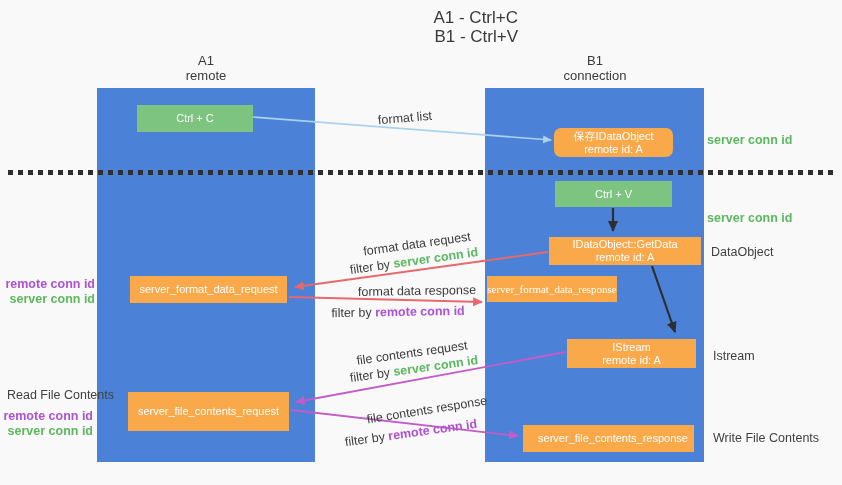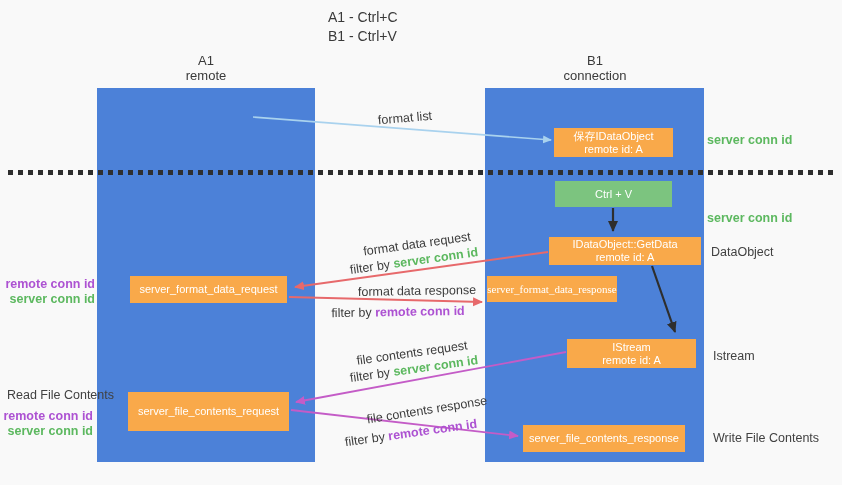--- a/index.html
+++ b/index.html
@@ -1,19 +1,19 @@
 <!DOCTYPE html>
 <html><head>
 <meta charset="utf-8">
 <style>
   html,body{margin:0;padding:0;background:#f9f9f9;}
   .page{position:relative;width:842px;height:485px;background:#f9f9f9;
         font-family:"Liberation Sans",sans-serif;overflow:hidden;}
-  .title{position:absolute;left:328px;top:8px;width:170px;text-align:left;
-         font-size:14px;line-height:19px;color:#3a3a3a;}
+  .title{position:absolute;left:348px;top:8px;width:170px;text-align:right;
+         font-size:17px;line-height:19px;color:#3a3a3a;}
   .lane-header{position:absolute;width:120px;text-align:center;
          font-size:13px;line-height:14.5px;color:#3a3a3a;}
   .lane{position:absolute;background:#4c81d8;z-index:1;}
   .svgwrap{position:absolute;left:0;top:0;z-index:2;}
   .dotted{position:absolute;left:8px;top:170px;width:828px;height:5px;z-index:4;
          background:repeating-linear-gradient(90deg,#2e2e2e 0 5px,transparent 5px 10px);}
   .node{position:absolute;z-index:3;display:flex;flex-direction:column;
         align-items:center;justify-content:center;color:#ffffff;
         font-size:11px;line-height:13px;text-align:center;}
   .node.green{background:#7cc47f;}
@@ -67,21 +67,24 @@
     <line x1="613" y1="208" x2="613" y2="231" stroke-width="2.2" marker-end="url(#ah-black)" stroke="#2e2e2e"></line>
     <line x1="652" y1="266" x2="675" y2="332" stroke-width="2.2" marker-end="url(#ah-black)" stroke="#2e2e2e"></line>
     <line x1="548" y1="252" x2="295" y2="287" stroke-width="2" marker-end="url(#ah-red)" stroke="#e7696b"></line>
     <line x1="289" y1="297" x2="482" y2="302" stroke-width="2" marker-end="url(#ah-red)" stroke="#e7696b"></line>
     <line x1="566" y1="352" x2="296" y2="402" stroke-width="1.8" marker-end="url(#ah-magenta)" stroke="#c45cc7"></line>
     <line x1="291" y1="410" x2="518" y2="436" stroke-width="1.8" marker-end="url(#ah-magenta)" stroke="#c45cc7"></line>
   </svg>
 
   <div class="dotted"></div>
 
-  <div class="node orange" style="left:554px;top:128px;width:119px;height:29px;">
+  <div class="node green" style="left:137px;top:105px;width:116px;height:27px;">
+    <div>Ctrl + C</div>
+  </div>
+  <div class="node orange" style="left:554px;top:128px;width:119px;height:29px;border-radius:7px;">
     <div>保存IDataObject</div>
     <div>remote id: A</div>
   </div>
   <div class="node green" style="left:555px;top:181px;width:117px;height:26px;">
     <div>Ctrl + V</div>
   </div>
   <div class="node orange" style="left:549px;top:237px;width:152px;height:28px;">
     <div>IDataObject::GetData</div>
     <div>remote id: A</div>
   </div>
@@ -91,21 +94,21 @@
   <div class="node orange" style="left:487px;top:276px;width:130px;height:26px;font-family:Liberation Serif, serif;">
     <div>server_format_data_response</div>
   </div>
   <div class="node orange" style="left:567px;top:339px;width:129px;height:29px;">
     <div>IStream</div>
     <div>remote id: A</div>
   </div>
   <div class="node orange" style="left:128px;top:392px;width:161px;height:39px;">
     <div>server_file_contents_request</div>
   </div>
-  <div class="node orange" style="left:523px;top:425px;width:162px;height:27px;">
+  <div class="node orange" style="left:523px;top:425px;width:162px;height:27px;padding-left:9px;">
     <div>server_file_contents_response</div>
   </div>
 
   <div class="edge-label" style="left:405px;top:118px;transform:translate(-50%,-50%) rotate(-5deg);">format list</div>
 
   <div class="edge-label" style="left:417px;top:244px;transform:translate(-50%,-50%) rotate(-8deg);">format data request</div>
   <div class="edge-label" style="left:414px;top:261px;transform:translate(-50%,-50%) rotate(-8deg);">
     <span>filter by</span>
     <span class="green-text">server conn id</span>
   </div>

